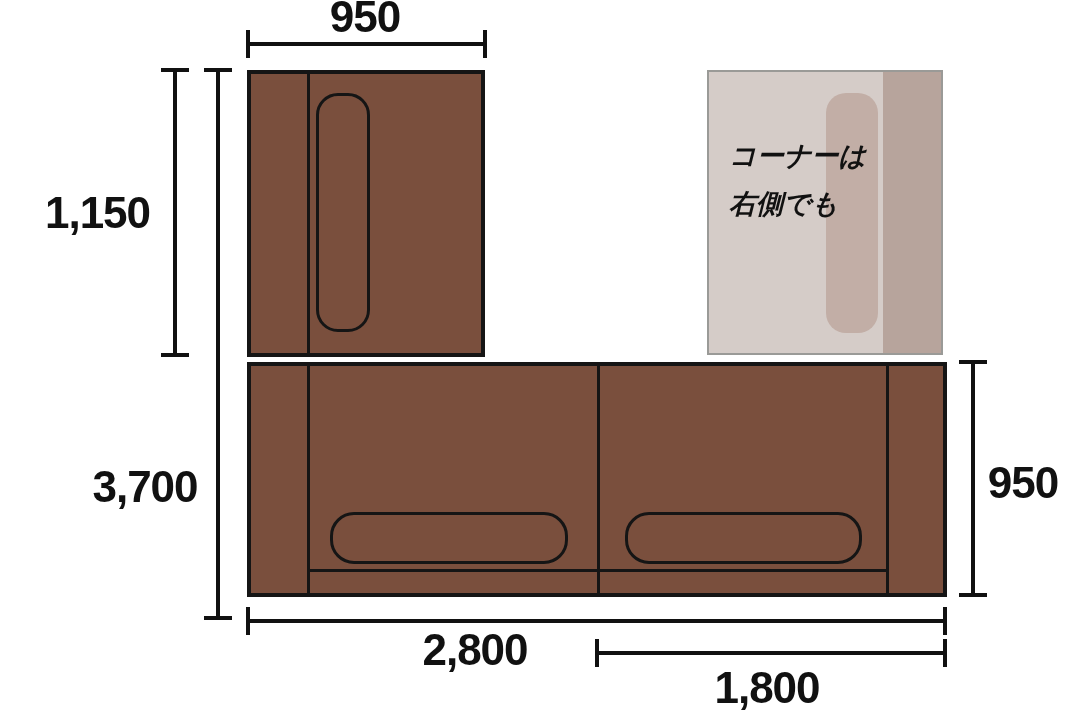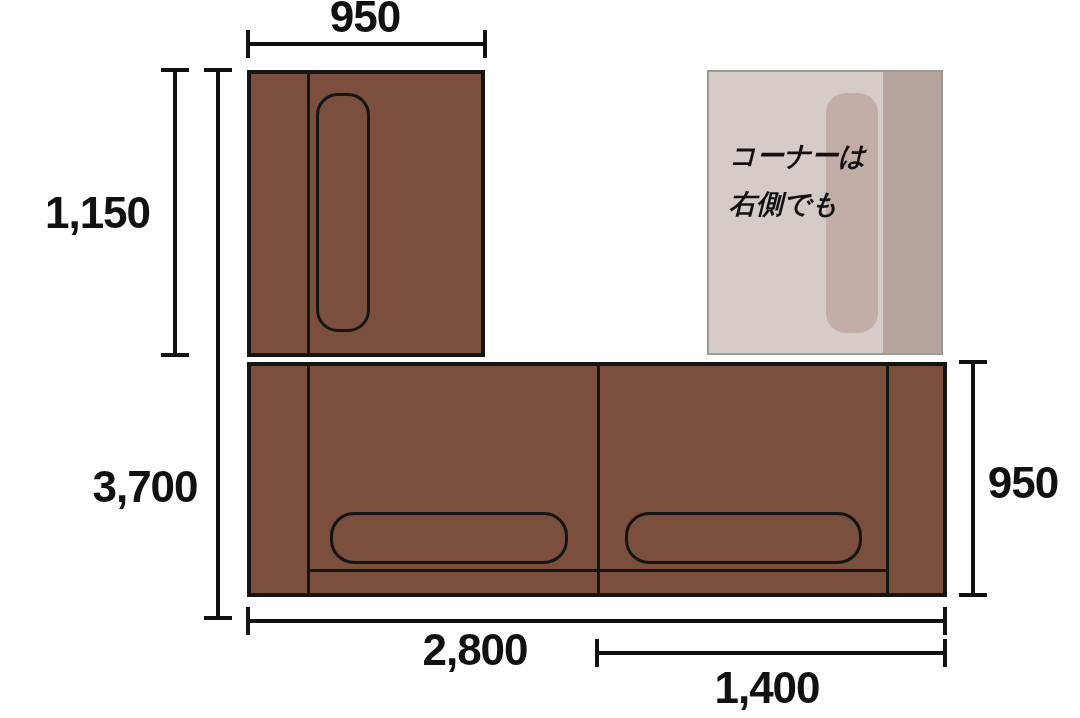--- a/index.html
+++ b/index.html
@@ -113,21 +113,21 @@
   <div class="dim-label" style="left:80px;top:467px;width:130px;">3,700</div>
   <div class="dim-line-v" style="left:216px;top:70px;height:550px;"></div>
   <div class="tick-h" style="left:204px;top:68px;"></div>
   <div class="tick-h" style="left:204px;top:616px;"></div>
 
   <div class="dim-label" style="left:385px;top:630px;width:180px;">2,800</div>
   <div class="dim-line-h" style="left:246px;top:619px;width:701px;"></div>
   <div class="tick-v" style="left:246px;top:607px;"></div>
   <div class="tick-v" style="left:943px;top:607px;"></div>
 
-  <div class="dim-label" style="left:677px;top:668px;width:180px;">1,400</div>
+  <div class="dim-label" style="left:677px;top:668px;width:180px;">1,800</div>
   <div class="dim-line-h" style="left:595px;top:651px;width:352px;"></div>
   <div class="tick-v" style="left:595px;top:639px;"></div>
   <div class="tick-v" style="left:943px;top:639px;"></div>
 
   <div class="dim-label" style="left:963px;top:463px;width:120px;">950</div>
   <div class="dim-line-v" style="left:971px;top:362px;height:235px;"></div>
   <div class="tick-h" style="left:959px;top:360px;"></div>
   <div class="tick-h" style="left:959px;top:593px;"></div>
 
 </div>

